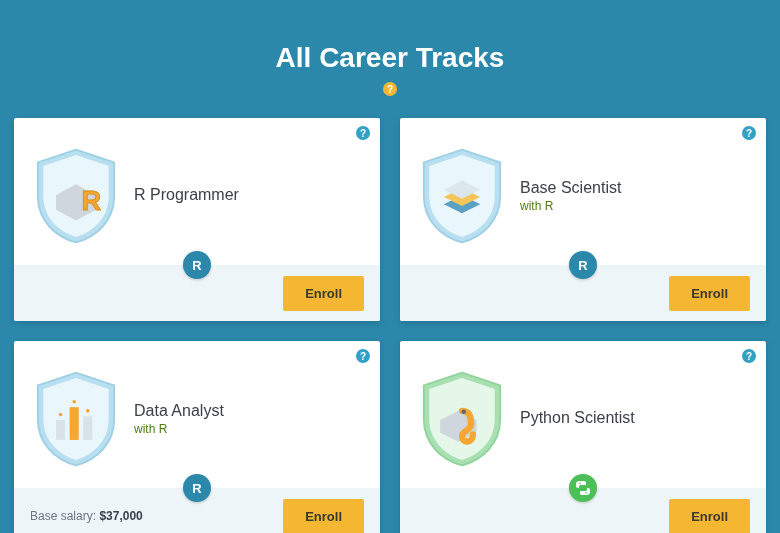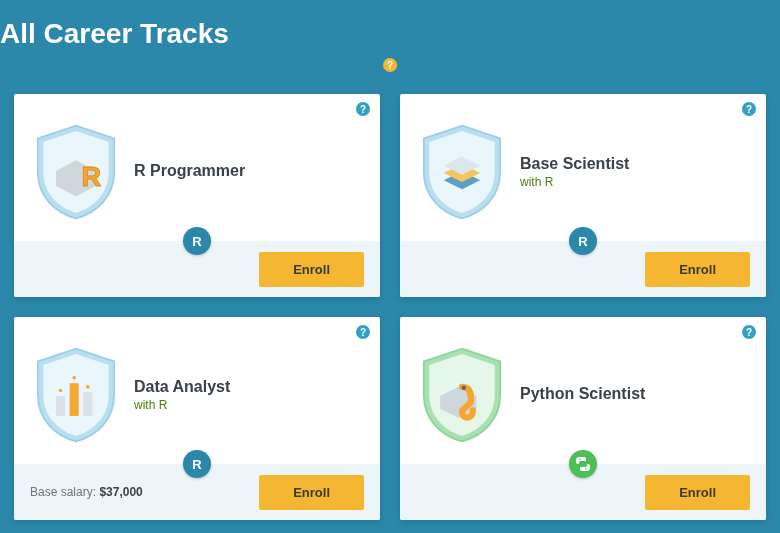--- a/index.html
+++ b/index.html
@@ -3,21 +3,21 @@
 <meta charset="utf-8">
 <style>
   * { box-sizing: border-box; margin: 0; padding: 0; }
   body {
     width: 780px;
     height: 533px;
     background: #2b88ab;
     font-family: -apple-system, BlinkMacSystemFont, "Segoe UI", Arial, sans-serif;
     overflow: hidden;
   }
-  .header { padding: 18px 0 14px; }
+  .header { text-align: center; padding: 18px 0 14px; margin-top: 24px; }
   .page-title { color: #fff; font-size: 28px; font-weight: 700; }
   .subtitle-row { margin-top: 8px; display:flex; align-items:center; justify-content:center; gap:6px; }
   .subtitle { color: #e8f4f9; font-size: 12px; font-weight:600; }
   .q-icon {
     display:inline-flex; width:14px; height:14px; border-radius:50%;
     background:#f5b731; color:#fff; font-size:10px; font-weight:700;
     align-items:center; justify-content:center;
   }
   .grid {
     display:grid; grid-template-columns: 1fr 1fr; gap:20px;
@@ -29,40 +29,40 @@
   }
   .card-q {
     position:absolute; top:8px; right:10px; width:14px; height:14px; border-radius:50%;
     background:#33a0c6; color:#fff; font-size:10px; font-weight:700;
     display:flex; align-items:center; justify-content:center; cursor:pointer;
   }
   .card-body { display:flex; align-items:center; padding:18px 16px 10px; flex:1; gap:12px; }
   .shield { width:92px; height:100px; position:relative; flex-shrink:0; }
   .shield svg { width:100%; height:100%; display:block; }
   .track-text { display:flex; flex-direction:column; gap:2px; }
-  .track-title { font-size:16px; font-weight:700; color:#3a414a; }
+  .track-title { font-size:16px; font-weight:400; color:#3a414a; }
   .track-sub { font-size:12px; color:#4d7c0f; }
   .card-footer {
     background:#edf5f8; height:56px; display:flex; align-items:center;
     justify-content:space-between; padding:0 16px; position:relative;
   }
   .lang-badge {
     position:absolute; top:-14px; left:50%; transform:translateX(-50%);
     width:28px; height:28px; border-radius:50%;
     display:flex; align-items:center; justify-content:center;
     color:#fff; font-weight:700; font-size:13px;
     box-shadow:0 1px 3px rgba(0,0,0,0.2);
   }
   .lang-r { background:#2b88ab; }
   .lang-py { background:#4cbf56; }
   .salary { font-size:12px; color:#6b7680; }
   .salary b { color:#3a414a; }
   .enroll-btn {
     background:#f5b731; color:#3a3a2a; border:none; border-radius:2px;
-    font-size:13px; font-weight:700; padding:10px 34px; cursor:pointer;
+    font-size:13px; font-weight:700; padding:10px 22px; cursor:pointer;
     margin-left:auto;
   }
 </style>
 </head>
 <body>
 
 <div class="header">
   <h1 class="page-title">All Career Tracks</h1>
   <div class="subtitle-row">
     <span class="q-icon">?</span>

